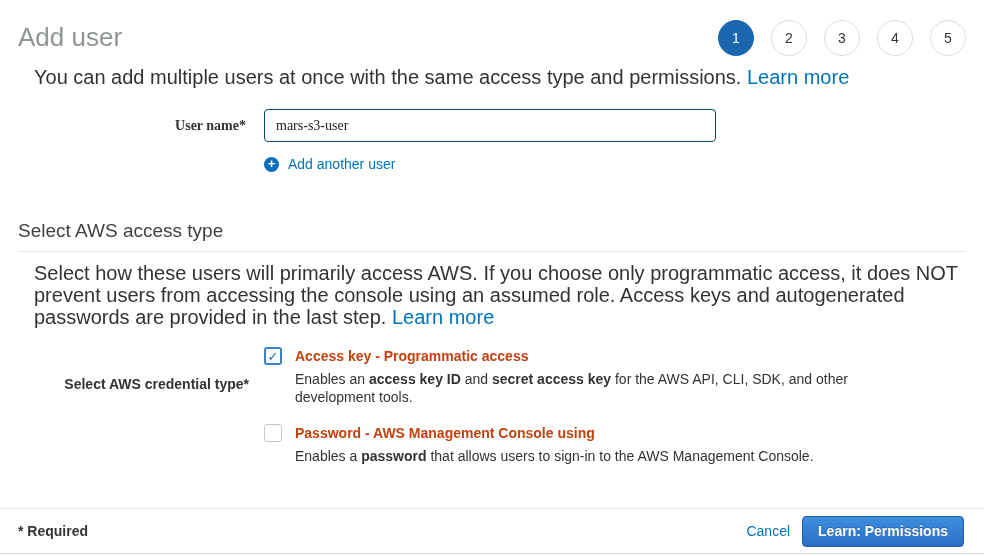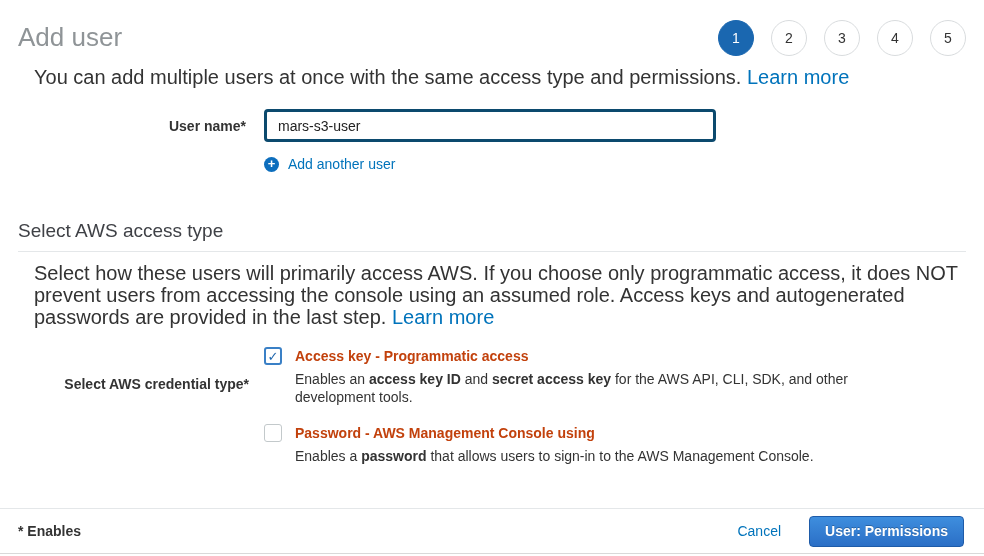--- a/index.html
+++ b/index.html
@@ -67,34 +67,35 @@
     color: #333;
   }
   .link { color: #0073bb; text-decoration: none; cursor: pointer; }
   .link.bold { font-weight: normal; }
 
   
   .form-row {
     display: flex;
     align-items: center;
     margin-top: 21px;
+    font-family: Liberation Serif, serif;
   }
   .field-label {
     width: 228px;
     text-align: right;
     font-weight: bold;
     font-size: 14px;
     color: #333;
     flex-shrink: 0;
   }
   .form-row .field-label { margin-right: 18px; }
   .text-input {
     width: 452px;
     height: 33px;
-    border: 3px solid #0c4a6e;
+    border: 1px solid #0c4a6e;
     border-radius: 4px;
     padding: 0 11px;
     font-size: 14px;
     font-family: inherit;
     color: #222;
     background: #fff;
     outline: none;
   }
 
   .add-another-row {
@@ -161,21 +162,21 @@
     bottom: 3px;
     height: 45px;
     border-top: 1px solid #e4e7e9;
     display: flex;
     align-items: center;
     justify-content: space-between;
     padding: 0 20px 0 18px;
     background: #fff;
   }
   .required-note { font-weight: bold; font-size: 14px; color: #333; }
-  .footer-actions { display: flex; align-items: center; gap: 28px; }
+  .footer-actions { display: flex; align-items: center; gap: 12px; }
   .footer-actions .link { font-size: 14px; }
   .primary-btn {
     background: linear-gradient(#3e8ede, #2b6fc6);
     border: 1px solid #1e5ba8;
     border-radius: 4px;
     color: #fff;
     font-weight: bold;
     font-size: 14px;
     font-family: inherit;
     padding: 6px 15px 7px 15px;
@@ -253,21 +254,21 @@
             <div class="option-title">Password - AWS Management Console using</div>
             <div class="option-desc"><span>Enables a </span><span class="b">password</span><span> that allows users to sign-in to the AWS Management Console.</span></div>
           </div>
         </div>
 
       </div>
     </div>
   </div>
 
   <div class="footer">
-    <span class="required-note">* Enables</span>
+    <span class="required-note">* Required</span>
     <div class="footer-actions">
       <a class="link bold" href="#">Cancel</a>
-      <button class="primary-btn">User: Permissions</button>
+      <button class="primary-btn">Learn: Permissions</button>
     </div>
   </div>
 
   <div class="bottom-line"></div>
 </div>
 
 </body></html>

